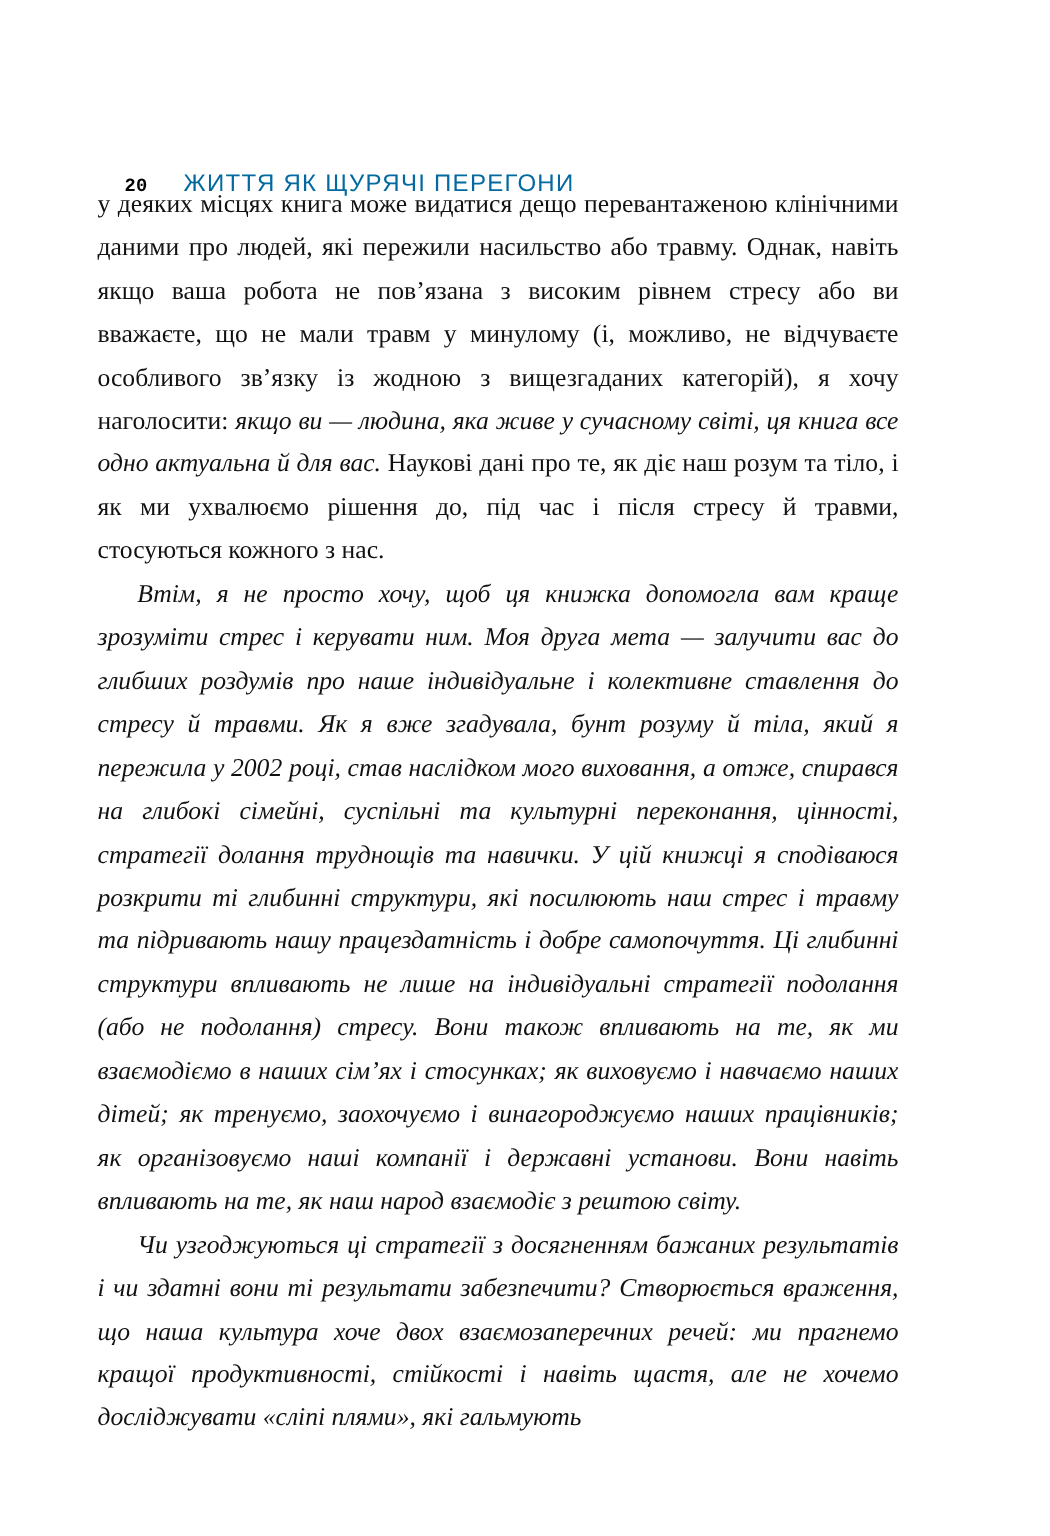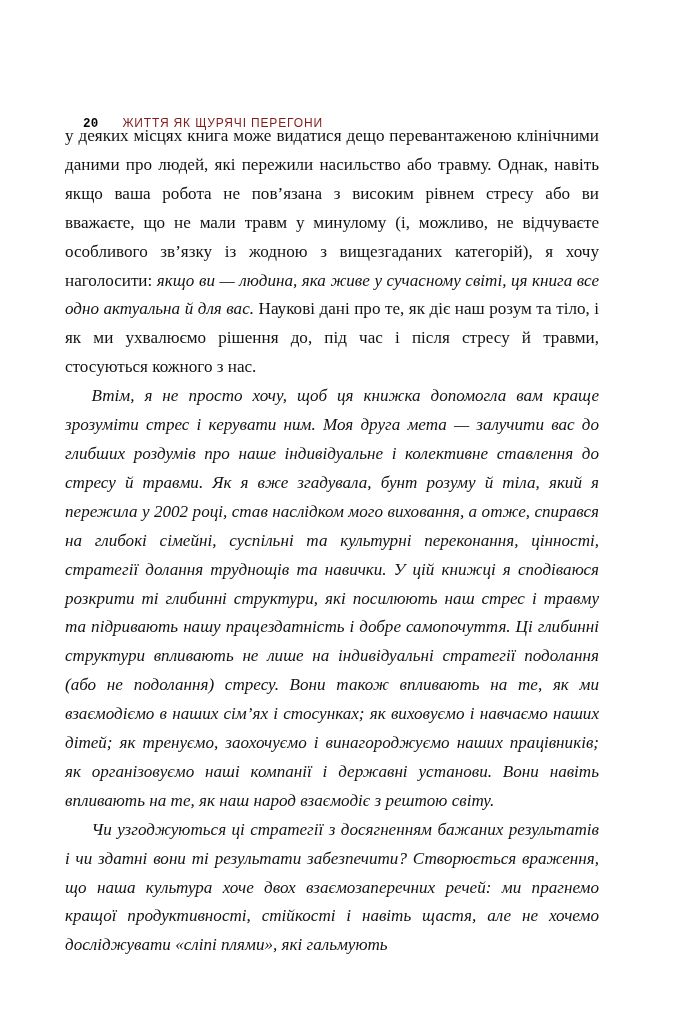--- a/index.html
+++ b/index.html
@@ -38,23 +38,23 @@
   .folio {
     font-family: Liberation Mono, monospace;
     font-size: 12.5px;
     font-weight: 700;
     color: #000000;
     letter-spacing: 0.2px;
     margin-top: 41px;
   }
   .head-title {
     font-family: "Liberation Sans", "DejaVu Sans", sans-serif;
-    font-size: 12px;
+    font-size: 16px;
     font-weight: 400;
-    color: #7f1d1d;
+    color: #0369a1;
     letter-spacing: 0.85px;
   }
 
   
   .textblock {
     position: absolute;
     left: 65px;
     top: 122px;
     width: 534px;
   }

